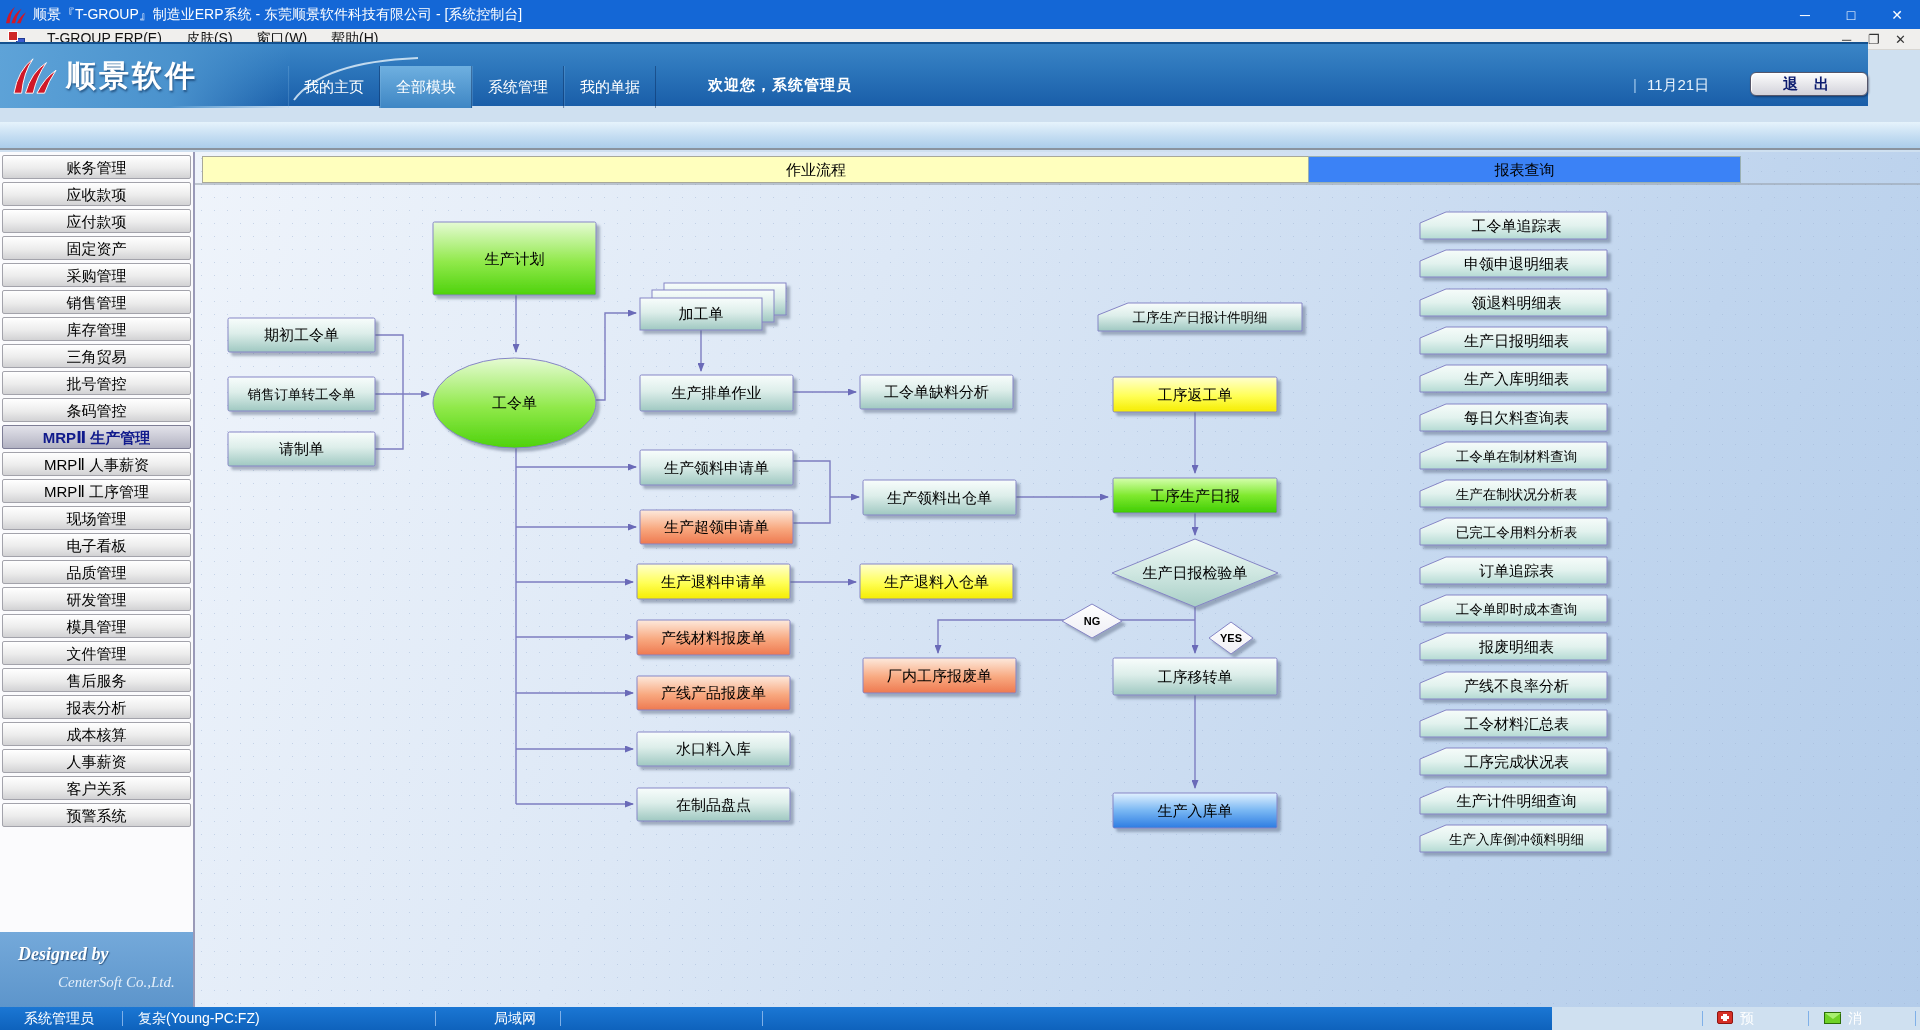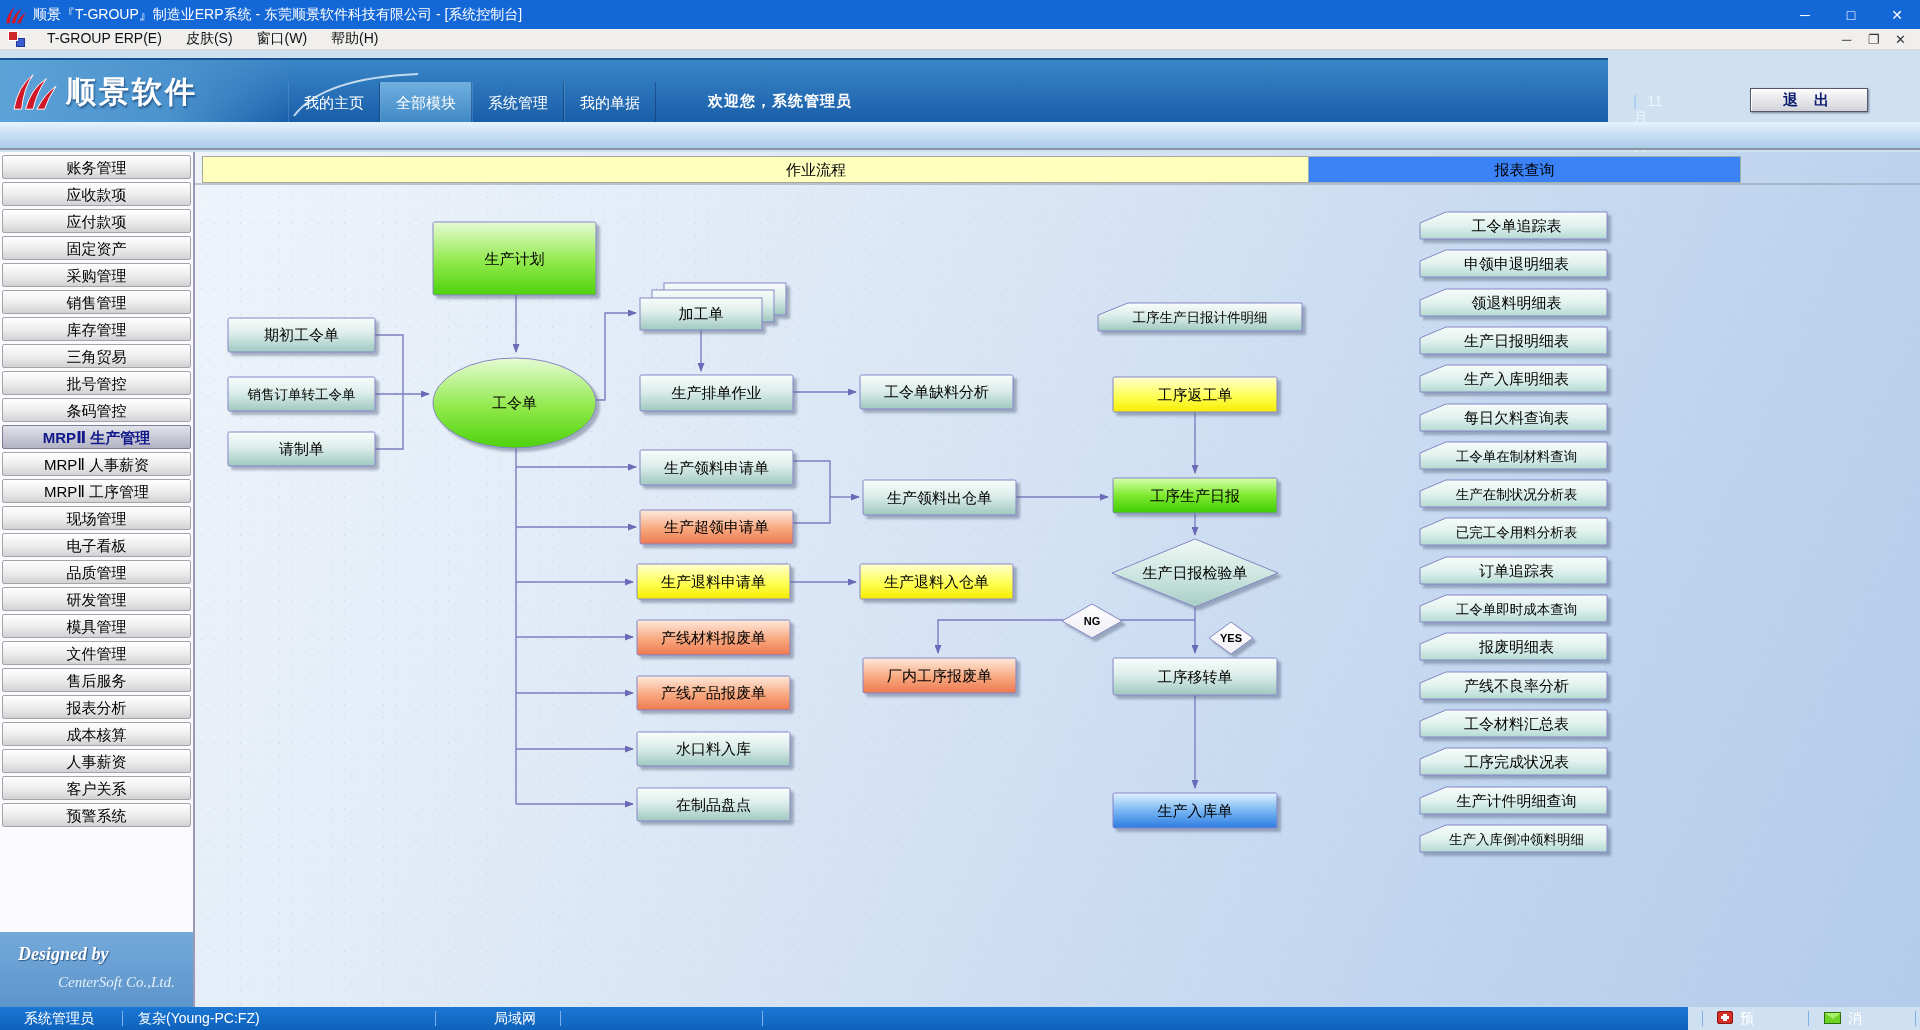--- a/index.html
+++ b/index.html
@@ -20,35 +20,35 @@
     border-bottom:1px solid #d8d6d2; display:flex; align-items:center; font-size:14px; color:#111; }
   .menu-icon { position:relative; width:17px; height:16px; margin:0 10px 0 8px; }
   .menu-icon .sq-b { position:absolute; right:0; bottom:0; width:9px; height:9px; background:#3a5bd0; border:1px solid #223a90;}
   .menu-icon .sq-r { position:absolute; left:0; top:0; width:10px; height:10px; background:#cf2727; border:1px solid #fff;}
   .menu-item { padding:0 12px; height:100%; display:flex; align-items:center; }
   .menubar .controls { margin-left:auto; display:flex; margin-right:6px; }
   .menubar .wbtn { width:27px; height:22px; display:flex; align-items:center; justify-content:center;
     color:#333; font-size:13px; }
 
   
-  .header { position:absolute; left:0; top:58px; width:1608px; height:64px;
+  .header { position:absolute; left:0; top:42px; width:1868px; height:64px;
     background:linear-gradient(180deg,#3a85c6 0%,#2b74ba 45%,#1a5ea9 100%); border-top:2px solid #13518f; }
   .logo-wrap { position:absolute; left:0; top:0; width:290px; height:64px;
     background:linear-gradient(100deg,#5ea3d8 0%,#4a92cd 60%,rgba(58,133,198,0) 100%); display:flex; align-items:center; }
   .logo-text { color:#fff; font-size:30px; font-weight:bold; letter-spacing:3px; text-shadow:1px 2px 2px rgba(0,30,70,.5); margin-left:8px;}
   .header-swoosh { position:absolute; left:292px; top:8px; pointer-events:none; opacity:.85; }
   .nav-tabs { position:absolute; left:288px; top:22px; height:42px; display:flex; }
   .tab { width:92px; height:42px; display:flex; align-items:center; justify-content:center;
     color:#fff; font-size:15px; border-right:1px solid rgba(8,40,90,.45); border-left:1px solid rgba(140,190,230,.25); }
   .tab.active { background:linear-gradient(180deg,#6fb0e0,#3e86c4); }
   .welcome { position:absolute; left:708px; top:32px; color:#fff; font-size:15px; font-weight:bold; letter-spacing:1px;}
   .hdr-date { position:absolute; left:1633px; top:32px; color:#eaf4fd; font-size:15px; }
   .hdr-date .bar { color:#9cc4ea; margin-right:10px; }
   .exit-btn { position:absolute; left:1750px; top:28px; width:118px; height:24px;
-    background:linear-gradient(180deg,#fdfdfd,#d2d2da); border:1px solid #55566a; border-radius:0;
+    background:linear-gradient(180deg,#fdfdfd,#d2d2da); border:1px solid #55566a; border-radius:6px;
     box-shadow:inset 1px 1px 0 #fff, 1px 1px 2px rgba(0,10,40,.45);
     color:#0a1a6e; font-weight:bold; font-size:15px; letter-spacing:6px; text-align:center; line-height:22px; }
 
   
   .pagetitle { position:absolute; left:0; top:122px; width:1920px; height:28px;
     background:linear-gradient(180deg,#e6f3fc 0%,#c4ddf2 55%,#abcdea 100%); border-bottom:2px solid #8a939e; }
   .pagetitle span { position:absolute; left:197px; top:4px; color:#101a8c; font-size:17px; font-weight:bold;margin-top:40px; }
 
   
   .sidebar { position:absolute; left:0; top:152px; width:195px; height:855px; background:#fbfbfd;
@@ -74,21 +74,21 @@
   .band { position:absolute; height:27px; line-height:25px; text-align:center; font-size:15px; color:#000;
     border:1px solid #a8a89a; }
   .band-flow { left:202px; top:156px; width:1228px; background:#ffffbe; }
   .band-report { left:1308px; top:156px; width:433px; background:#3b82f6; border-color:#9ab0b2; }
   .band-underline { position:absolute; left:195px; top:183px; width:1725px; height:2px; background:#98a0ac; opacity:.55; }
 
   #flow-svg { position:absolute; left:0; top:0; }
   #flow-svg text { font-family:"Liberation Sans","DejaVu Sans",sans-serif; fill:#000; }
 
   
-  .statusbar { position:absolute; left:0; top:1007px; width:1688px; height:23px;
+  .statusbar { position:absolute; left:0; top:1007px; width:1552px; height:23px;
     background:linear-gradient(180deg,#1b77d4,#0e62bc); color:#fff; font-size:14px; }
   .statusbar .seg { position:absolute; top:3px; }
   .statusbar .sdiv { position:absolute; top:4px; width:1px; height:15px; background:#7fb0e8; }
   .icon-medkit { position:absolute; width:16px; height:13px; background:#d63026; border-radius:2px; border:1px solid #8e1612;}
   .icon-medkit::before { content:""; position:absolute; left:5px; top:2px; width:4px; height:7px; background:#fff; }
   .icon-medkit::after  { content:""; position:absolute; left:3px; top:4px; width:8px; height:3px; background:#fff; }
   .icon-mail { position:absolute; width:17px; height:12px; background:#6fd227; border:1px solid #2c6e08; }
   .icon-mail::before { content:""; position:absolute; left:0; top:0; border-left:8px solid rgba(0,0,0,0);
     border-right:8px solid rgba(0,0,0,0); border-top:6px solid #a8ef70; }
 </style>

